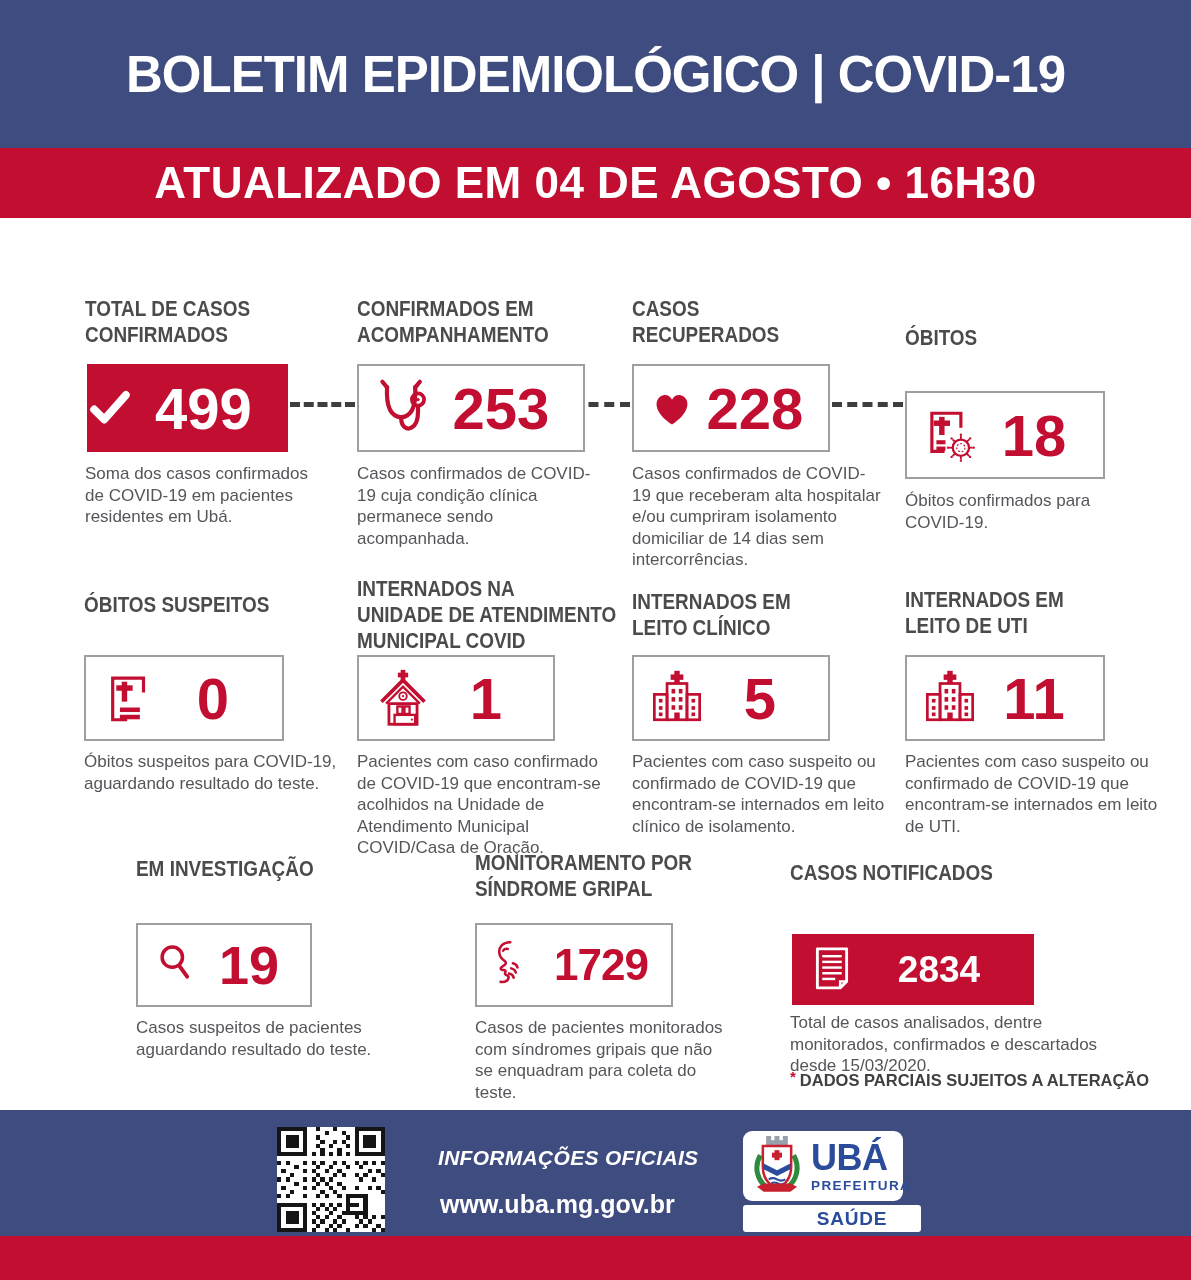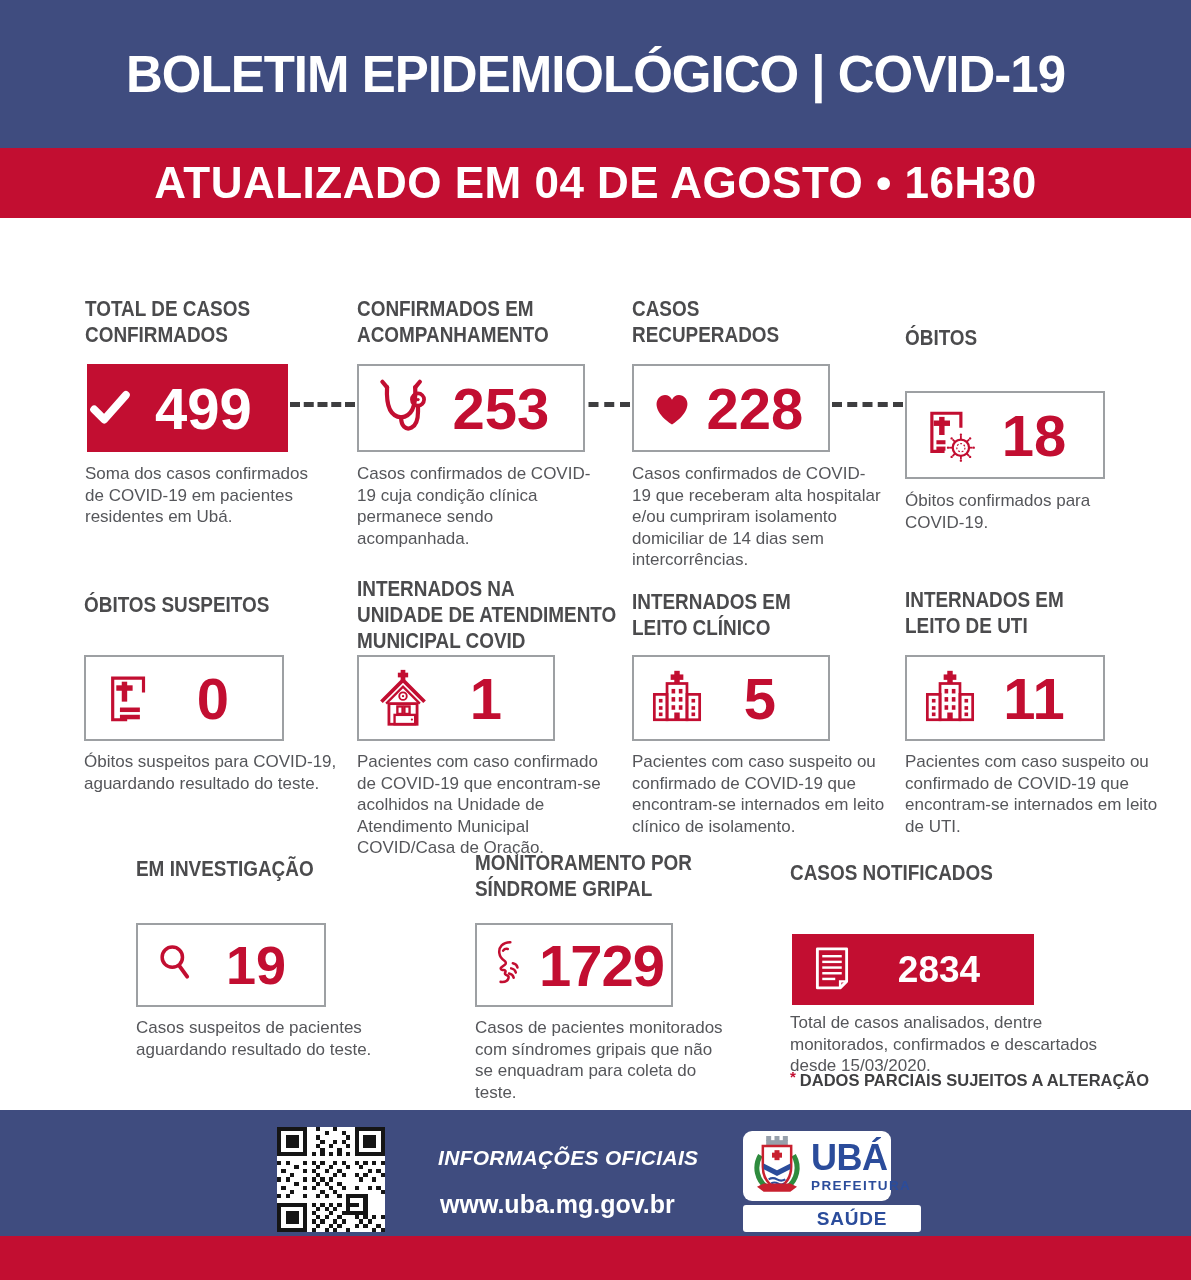--- a/index.html
+++ b/index.html
@@ -38,34 +38,34 @@
   .dash{position:absolute;top:402px;height:0;border-top:5px dashed #3E3E40;}
   
   .c1{left:85px;top:296px;}  .c1 .box{top:68px;left:2px;width:201px;height:88px;}  .c1 .desc{top:167px;width:245px;}
   .c2{left:357px;top:296px;} .c2 .box{top:68px;left:0;width:228px;height:88px;}   .c2 .desc{top:167px;width:240px;}
   .c3{left:632px;top:296px;} .c3 .box{top:68px;left:0;width:198px;height:88px;}   .c3 .desc{top:167px;width:250px;}
   .c4{left:905px;top:287px;margin-top:38px;} .c4 .box{top:66px;left:0;width:200px;height:88px;}   .c4 .desc{top:165px;width:205px;}
   .c5{left:84px;top:592px;}  .c5 .box{top:63px;left:0;width:200px;height:86px;}   .c5 .desc{top:159px;width:255px;}
   .c6{left:357px;top:576px;} .c6 .box{top:79px;left:0;width:198px;height:86px;}   .c6 .desc{top:175px;width:260px;}
   .c7{left:632px;top:589px;} .c7 .box{top:66px;left:0;width:198px;height:86px;}   .c7 .desc{top:162px;width:260px;}
   .c8{left:905px;top:587px;} .c8 .box{top:68px;left:0;width:200px;height:86px;}   .c8 .desc{top:164px;width:260px;}
-  .c9{left:136px;top:856px;} .c9 .box{top:67px;left:0;width:190px;height:84px;}   .c9 .desc{top:161px;width:240px;}
+  .c9{left:136px;top:856px;} .c9 .box{top:67px;left:0;width:176px;height:84px;}   .c9 .desc{top:161px;width:240px;}
   .c9 .val{font-size:54px;}
   .c10{left:475px;top:850px;}.c10 .box{top:73px;left:0;width:198px;height:84px;padding:0 8px;} .c10 .desc{top:167px;width:255px;}
-  .c10 .val{font-size:58px;letter-spacing:-1px;}
+  .c10 .val{font-size:44px;letter-spacing:-1px;}
   .c11{left:790px;top:860px;}.c11 .box{top:74px;left:2px;width:242px;height:71px;} .c11 .desc{top:152px;width:320px;}
   .c11 .val{font-size:37px;} .c11 .foot{top:208px;}
   
   .footer{position:absolute;left:0;top:1110px;width:1191px;height:126px;background:var(--navy);}
   .strip-red{position:absolute;left:0;top:1236px;width:1191px;height:44px;background:var(--red);}
   .qr{position:absolute;left:277px;top:1127px;width:108px;height:105px;}
   .info{position:absolute;left:438px;top:1146px;color:#fff;font-size:21px;font-weight:700;
     font-style:italic;letter-spacing:.3px;white-space:nowrap;}
   .site{position:absolute;left:440px;top:1190px;color:#fff;font-size:25px;font-weight:700;white-space:nowrap;}
-  .logo-box{position:absolute;left:743px;top:1131px;width:148px;height:70px;background:#fff;border-radius:9px;
+  .logo-box{position:absolute;left:743px;top:1131px;width:160px;height:70px;background:#fff;border-radius:9px;
     display:flex;align-items:center;padding-left:9px;box-sizing:border-box;gap:9px;}
   .logo-text{display:flex;flex-direction:column;line-height:1;}
   .logo-city{color:var(--logoblue);font-size:36px;font-weight:700;letter-spacing:-.5px;}
   .logo-org{color:var(--logoblue);font-size:13.5px;font-weight:700;letter-spacing:1.4px;margin-top:3px;}
   .saude-box{position:absolute;left:743px;top:1205px;width:178px;height:27px;background:#fff;border-radius:3px;
     display:flex;align-items:center;justify-content:center;}
   .saude-box span{color:var(--logoblue);font-size:19px;font-weight:700;letter-spacing:.8px;margin-left:40px;}
   svg{display:block;}
 </style>
 </head>

